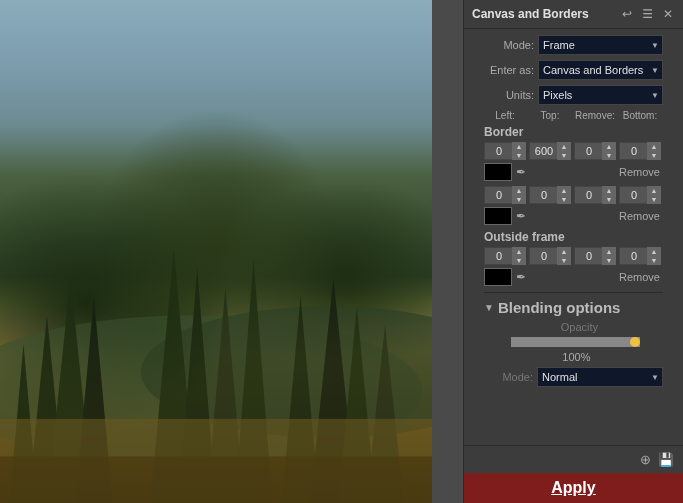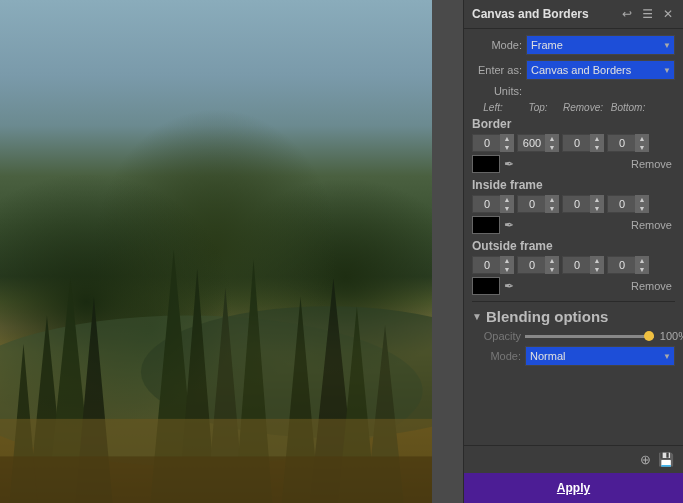--- a/index.html
+++ b/index.html
@@ -91,21 +91,21 @@
     .icon-btn {
       color: #aaa;
       cursor: pointer;
       font-size: 12px;
       padding: 1px 2px;
     }
 
     .panel-content {
       flex: 1;
       overflow-y: auto;
-      padding: 6px 8px;
+      padding: 6px 20px;
     }
 
     .panel-content::-webkit-scrollbar { width: 6px; }
     .panel-content::-webkit-scrollbar-track { background: #2a2a2a; }
     .panel-content::-webkit-scrollbar-thumb { background: #555; }
 
     .form-row {
       display: flex;
       align-items: center;
       margin-bottom: 5px;
@@ -130,21 +130,21 @@
       right: 4px;
       top: 50%;
       transform: translateY(-50%);
       font-size: 8px;
       color: #aaa;
       pointer-events: none;
     }
 
     .select-wrapper select {
       width: 100%;
-      background: #1d4ed8;
+      background: #0f172a;
       border: 1px solid #444;
       color: #e0e0e0;
       font-size: 11px;
       padding: 2px 16px 2px 4px;
       height: 20px;
       appearance: none;
       -webkit-appearance: none;
       cursor: pointer;
     }
 
@@ -276,20 +276,21 @@
       font-size: 15px;
       font-weight: 600;
     }
 
     .opacity-row {
       display: flex;
       align-items: center;
       gap: 4px;
       margin-bottom: 4px;
       padding-left: 4px;
+      flex-direction: column;
     }
 
     .opacity-label {
       color: #777;
       font-size: 11px;
       min-width: 45px;
       text-align: right;
     }
 
     .opacity-slider {
@@ -349,45 +350,44 @@
       padding: 2px;
     }
 
     .panel-footer {
       display: flex;
       height: 30px;
     }
 
     .apply-btn {
       flex: 1;
-      background: #4c1d95;
+      background: #7f1d1d;
       border: none;
       color: #fff;
-      font-size: 12px;
+      font-size: 16px;
       font-weight: 600;
       cursor: pointer;
       text-decoration: underline;
     }
 
     .cancel-btn {
       flex: 1;
       background: #555;
       border: none;
       color: #e0e0e0;
       font-size: 12px;
       cursor: pointer;
     }
 
     .col-headers-row {
       display: grid;
       grid-template-columns: 42px 42px 42px 42px;
       gap: 3px;
       margin-bottom: 2px;
       padding-left: 0;
-      font-style: italic;
     }
 
     .col-h {
       font-size: 10px;
       color: #aaa;
       text-align: center;
     }
   </style>
 </head>
 <body>
@@ -462,20 +462,25 @@
       <span class="form-label">Enter as:</span>
       <div class="select-wrapper">
         <select>
           <option>Canvas and Borders</option>
         </select>
       </div>
     </div>
 
     <div class="form-row">
       <span class="form-label">Units:</span>
+      <div class="select-wrapper">
+        <select>
+          <option>Pixels</option>
+        </select>
+      </div>
     </div>
 
 
     <div class="col-headers-row">
       <span class="col-h">Left:</span>
       <span class="col-h">Top:</span>
       <span class="col-h">Remove:</span>
       <span class="col-h">Bottom:</span>
     </div>
 
@@ -511,21 +516,20 @@
         </div>
       </div>
     </div>
 
     <div class="color-row">
       <div class="color-swatch"></div>
       <span class="eyedropper-btn">✒</span>
       <button class="remove-btn">Remove</button>
     </div>
 
-    <div class="section-label">Inside frame</div>
 
     <div class="spinners-row">
       <div class="spinner-wrapper">
         <input class="spinner-input" type="text" value="0" style="">
         <div class="spinner-arrows">
           <button class="spin-up">▲</button>
           <button class="spin-down">▼</button>
         </div>
       </div>
       <div class="spinner-wrapper">

